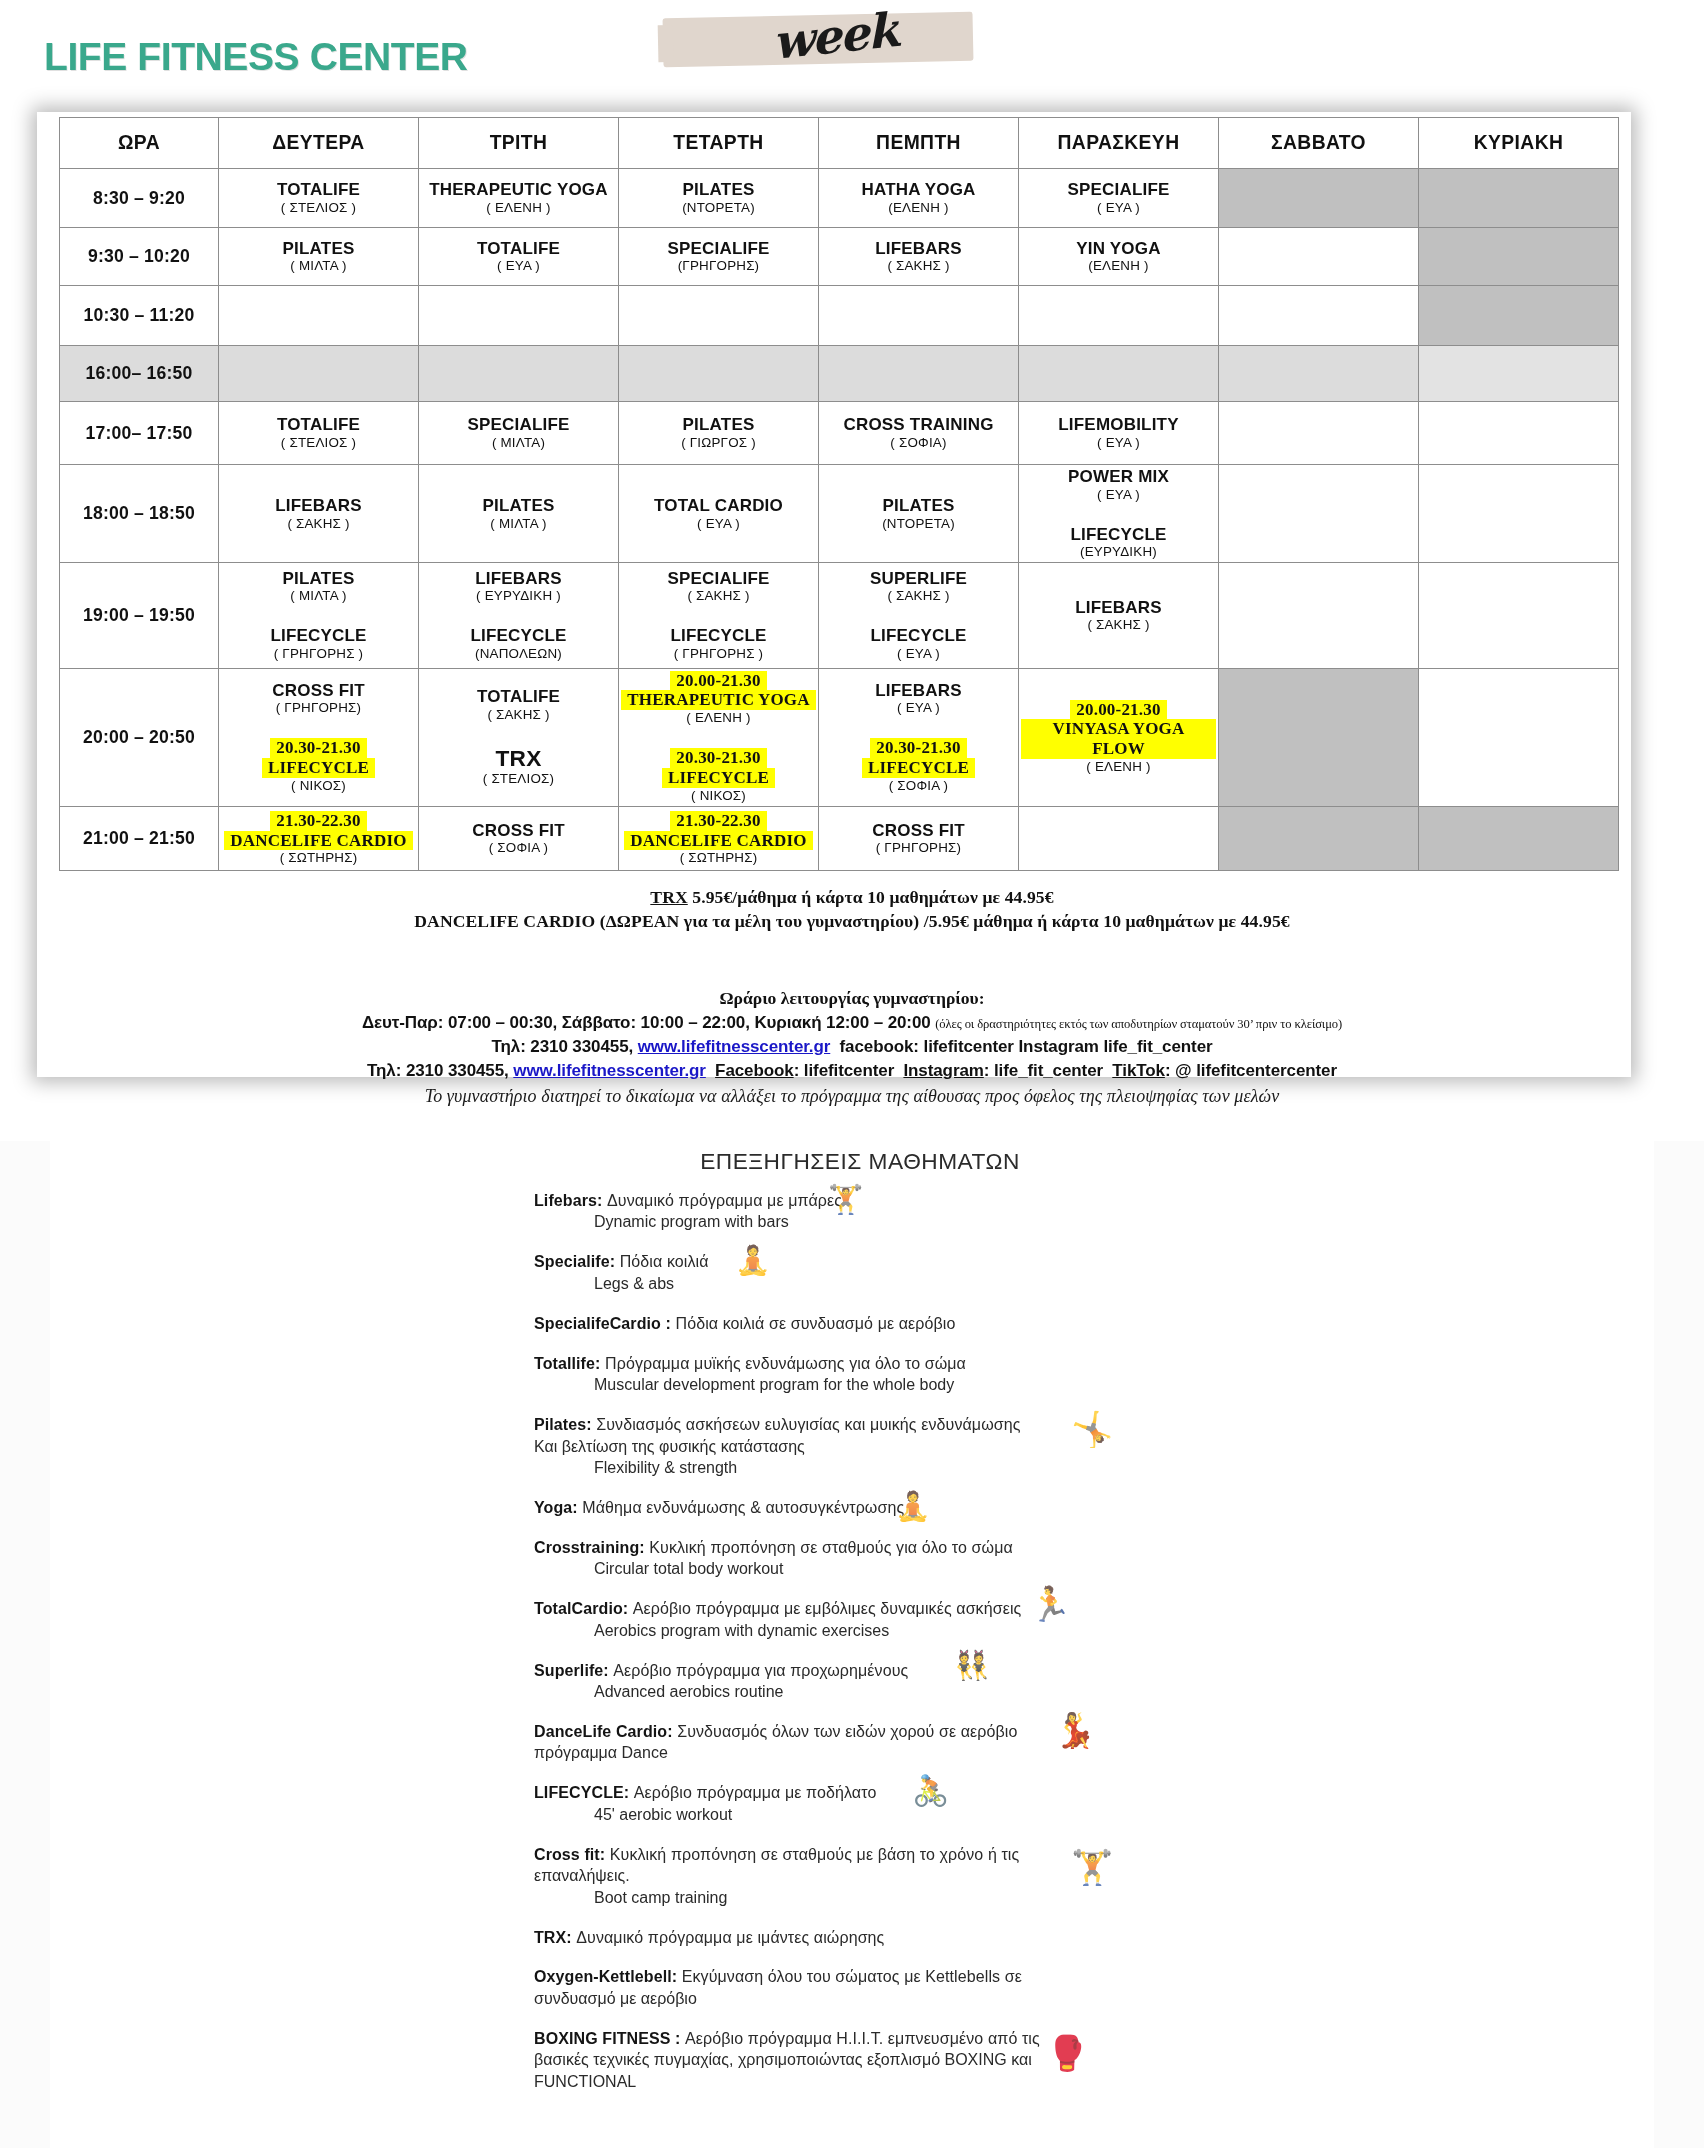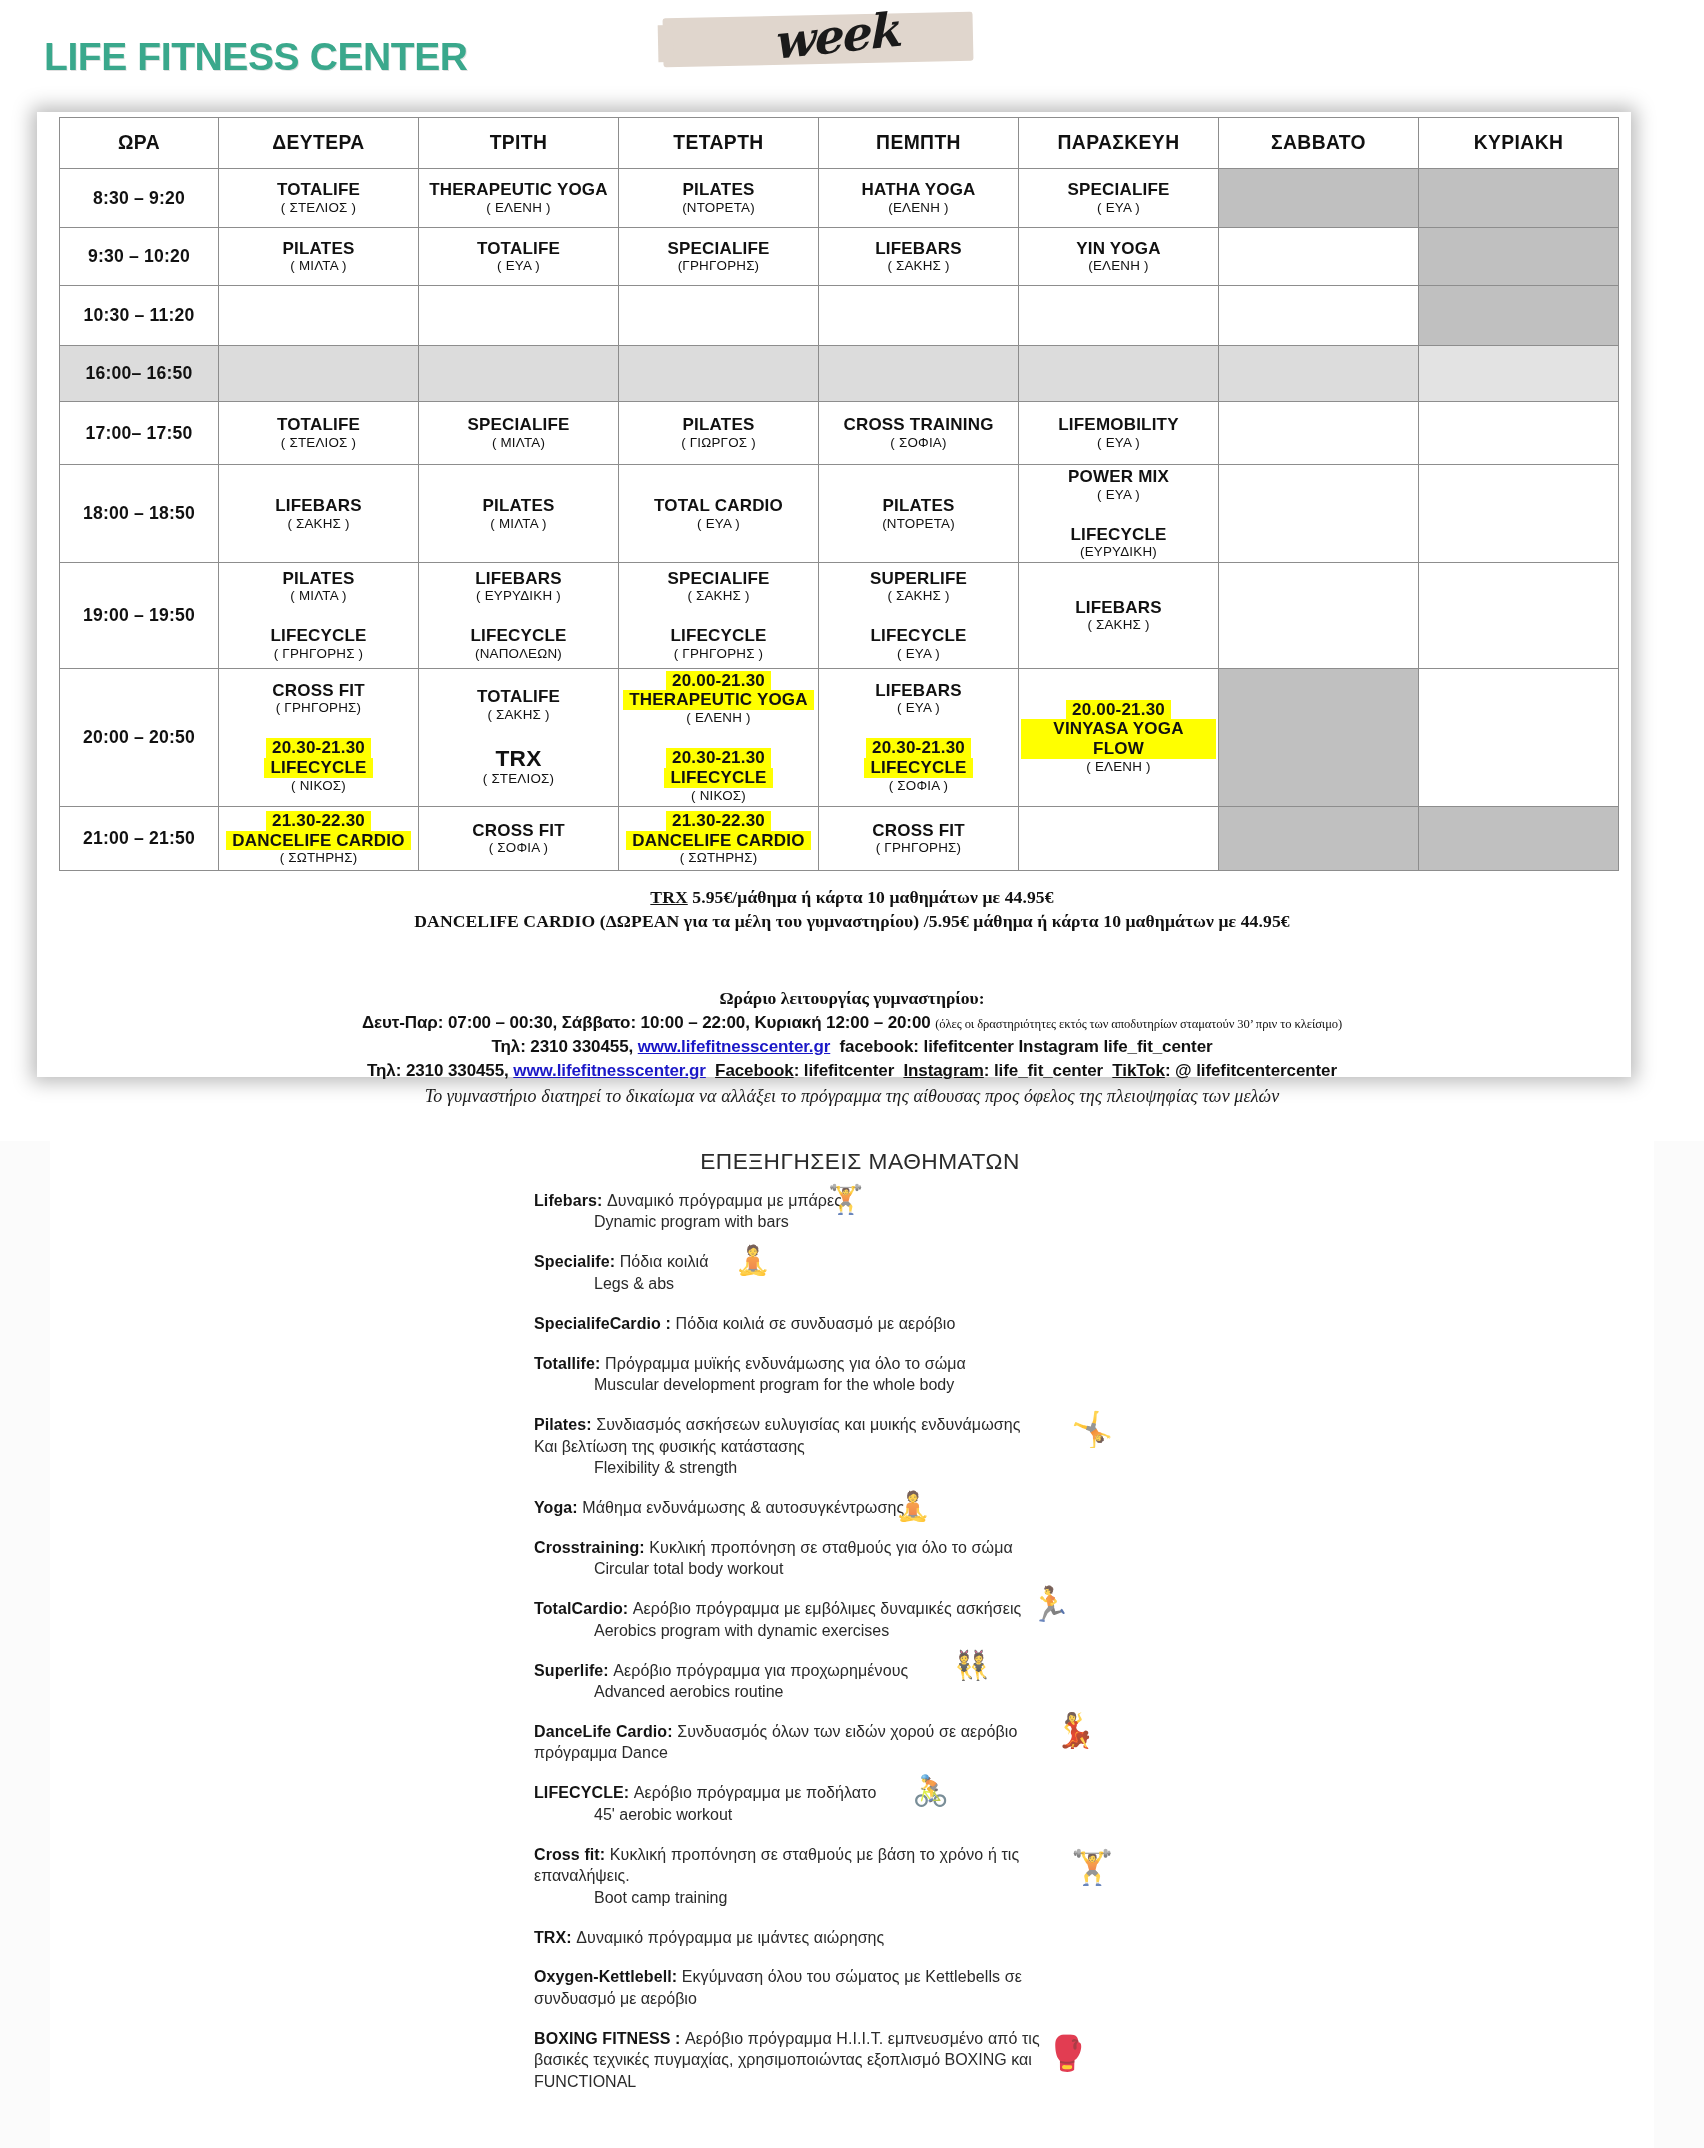--- a/index.html
+++ b/index.html
@@ -124,20 +124,21 @@
     font-size: 13.4px;
     font-weight: normal;
     line-height: 1.2;
     letter-spacing: 0.2px;
   }
   .gap { height: 22px; }
   .hl {
     background: #ffff00;
     display: inline-block;
     padding: 0 6px;
+    font-family: Liberation Serif, serif;
   }
   td.shade-dark  { background: #c0c0c0 !important; }
   tr.shade-row td { background: #dcdcdc !important; }
   tr.shade-row td:last-child { background: #e3e3e3 !important; }
 
   
   tr.r1 td { height: 54px; }
   tr.r2 td { height: 54px; }
   tr.r3 td { height: 55px; }
   tr.r4 td { height: 52px; }

